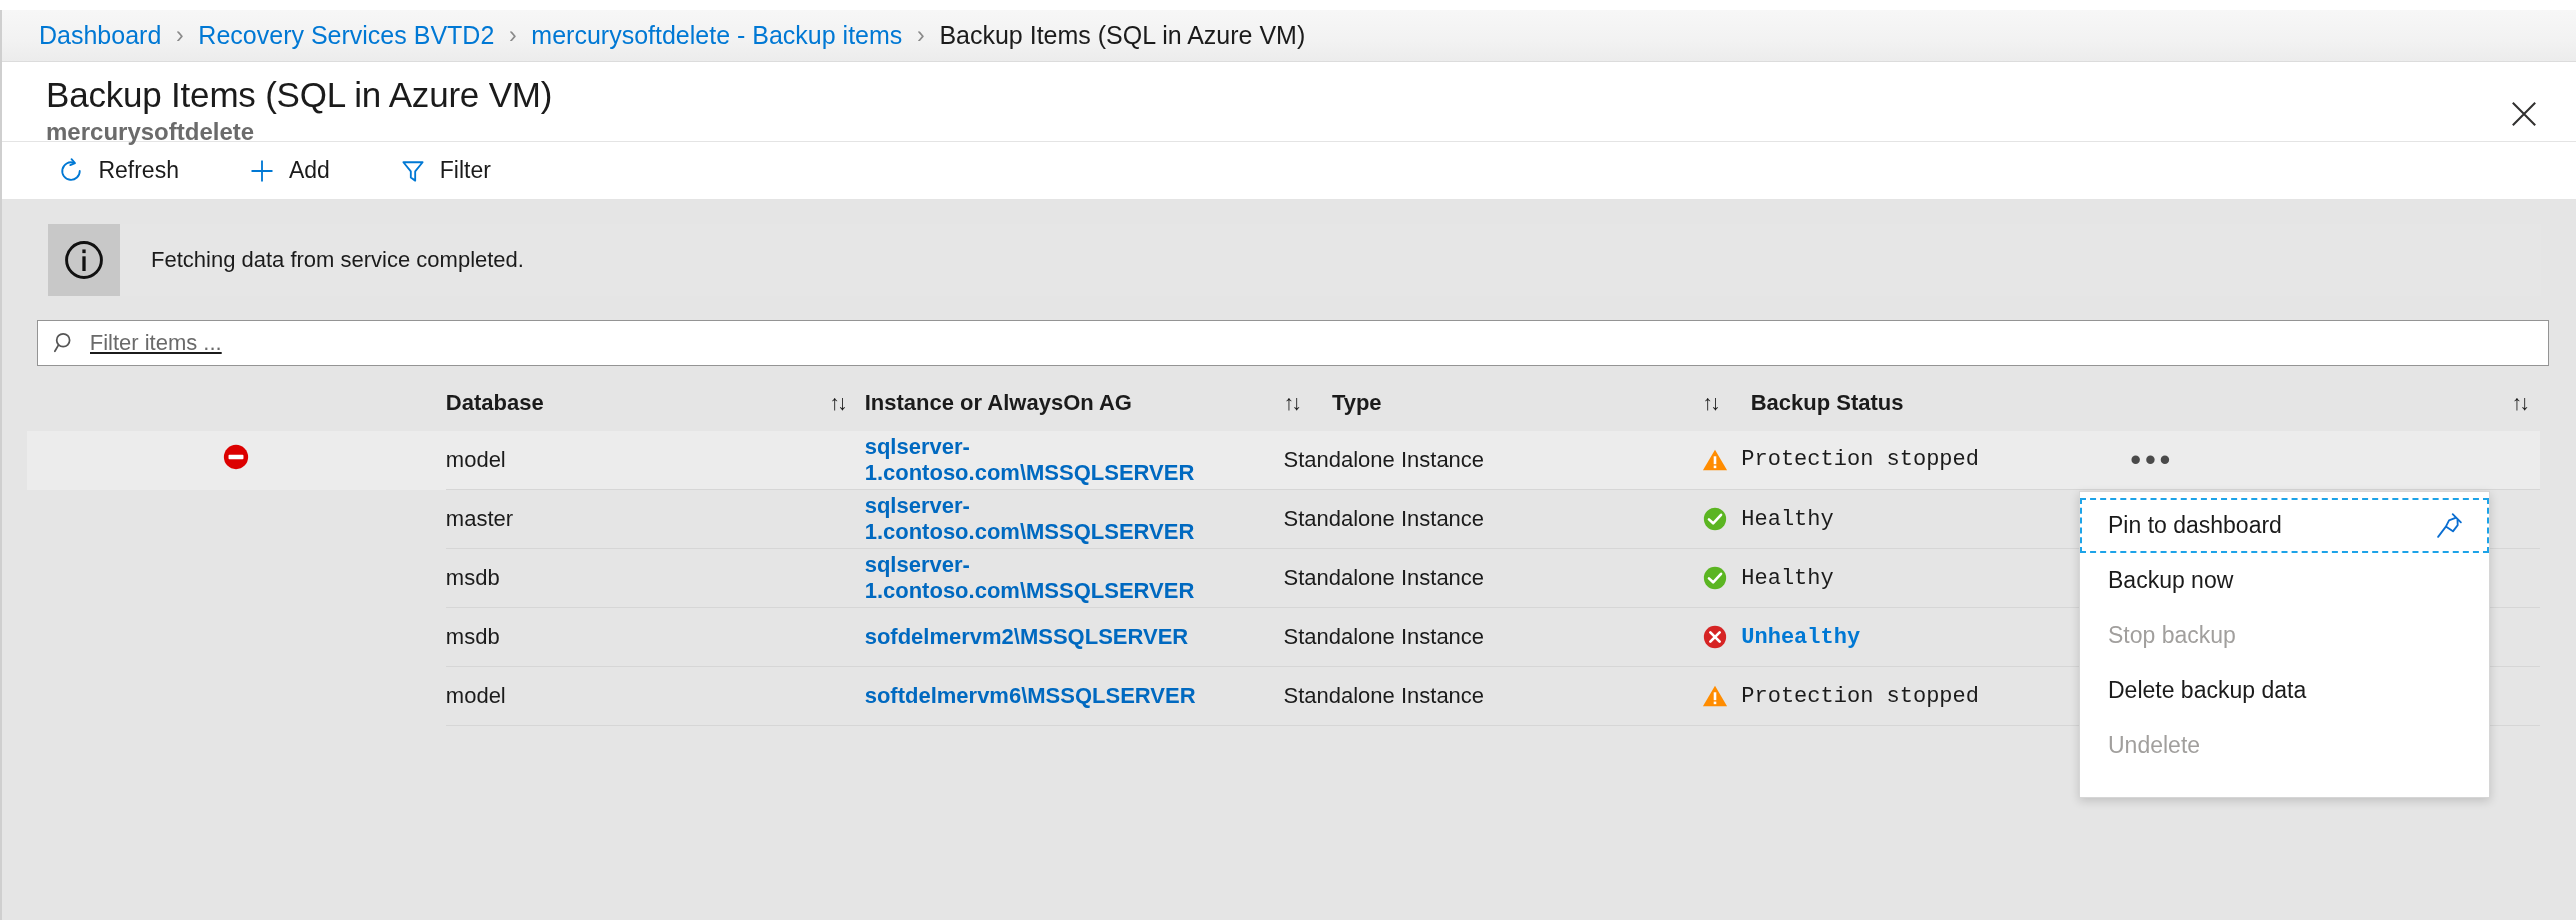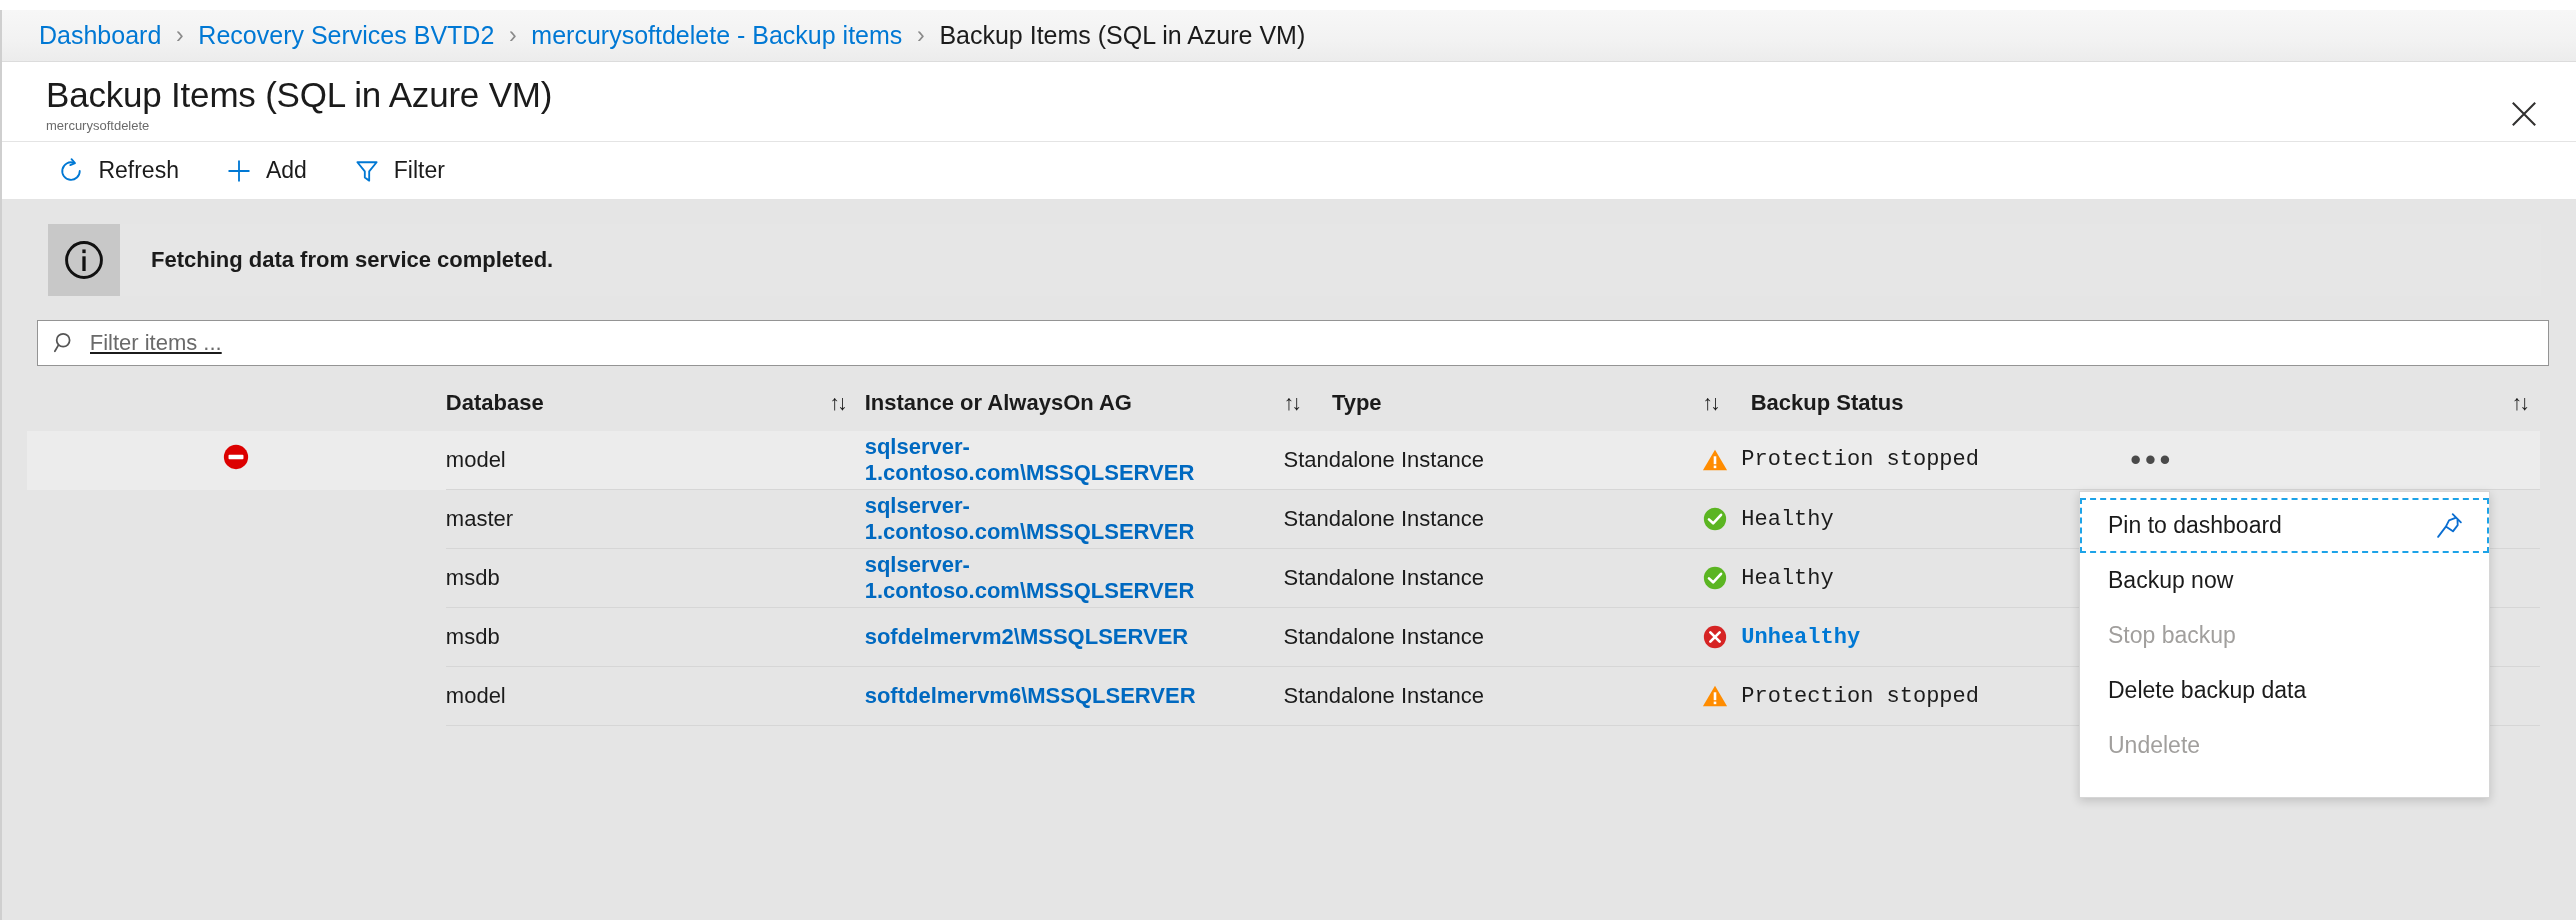--- a/index.html
+++ b/index.html
@@ -52,43 +52,45 @@
     background: #ffffff;
   }
   .page-title {
     font-size: 35px;
     color: #1b1b1b;
     line-height: 1.12;
     font-weight: 400;
     letter-spacing: -0.2px;
   }
   .page-subtitle {
-    font-size: 13px;
+    font-size: 24px;
     color: #6b6b6b;
     margin-top: 3.7px;
+    font-weight: bold;
   }
   .close-btn {
     position: absolute;
     right: 28px;
     top: 28px;
     width: 48px; height: 48px;
     display: flex; align-items: center; justify-content: center;
     cursor: pointer;
     color: #323130;
   }
 
   
   .command-bar {
     height: 59px;
     border-top: 0.9px solid #e4e4e4;
     border-bottom: 0.9px solid #e4e4e4;
     display: flex;
     align-items: center;
     padding-left: 37px;
     background: #ffffff;
+    gap: 23px;
   }
   .cmd {
     display: flex;
     align-items: center;
     height: 44px;
     padding: 0 18.4px;
     margin-right: 9.2px;
     cursor: pointer;
     font-size: 23px;
     color: #1b1b1b;
@@ -117,21 +119,20 @@
     align-items: center;
     justify-content: center;
     flex: none;
   }
   .banner-text {
     display: flex;
     align-items: center;
     padding-left: 31px;
     font-size: 22px;
     color: #1b1b1b;
-    font-weight: bold;
   }
 
   
   .filter-wrap { padding: 24px 37px 0 35px; }
   .filter-box {
     display: flex;
     align-items: center;
     height: 46px;
     width: 2512px;
     border: 0.9px solid #949494;

